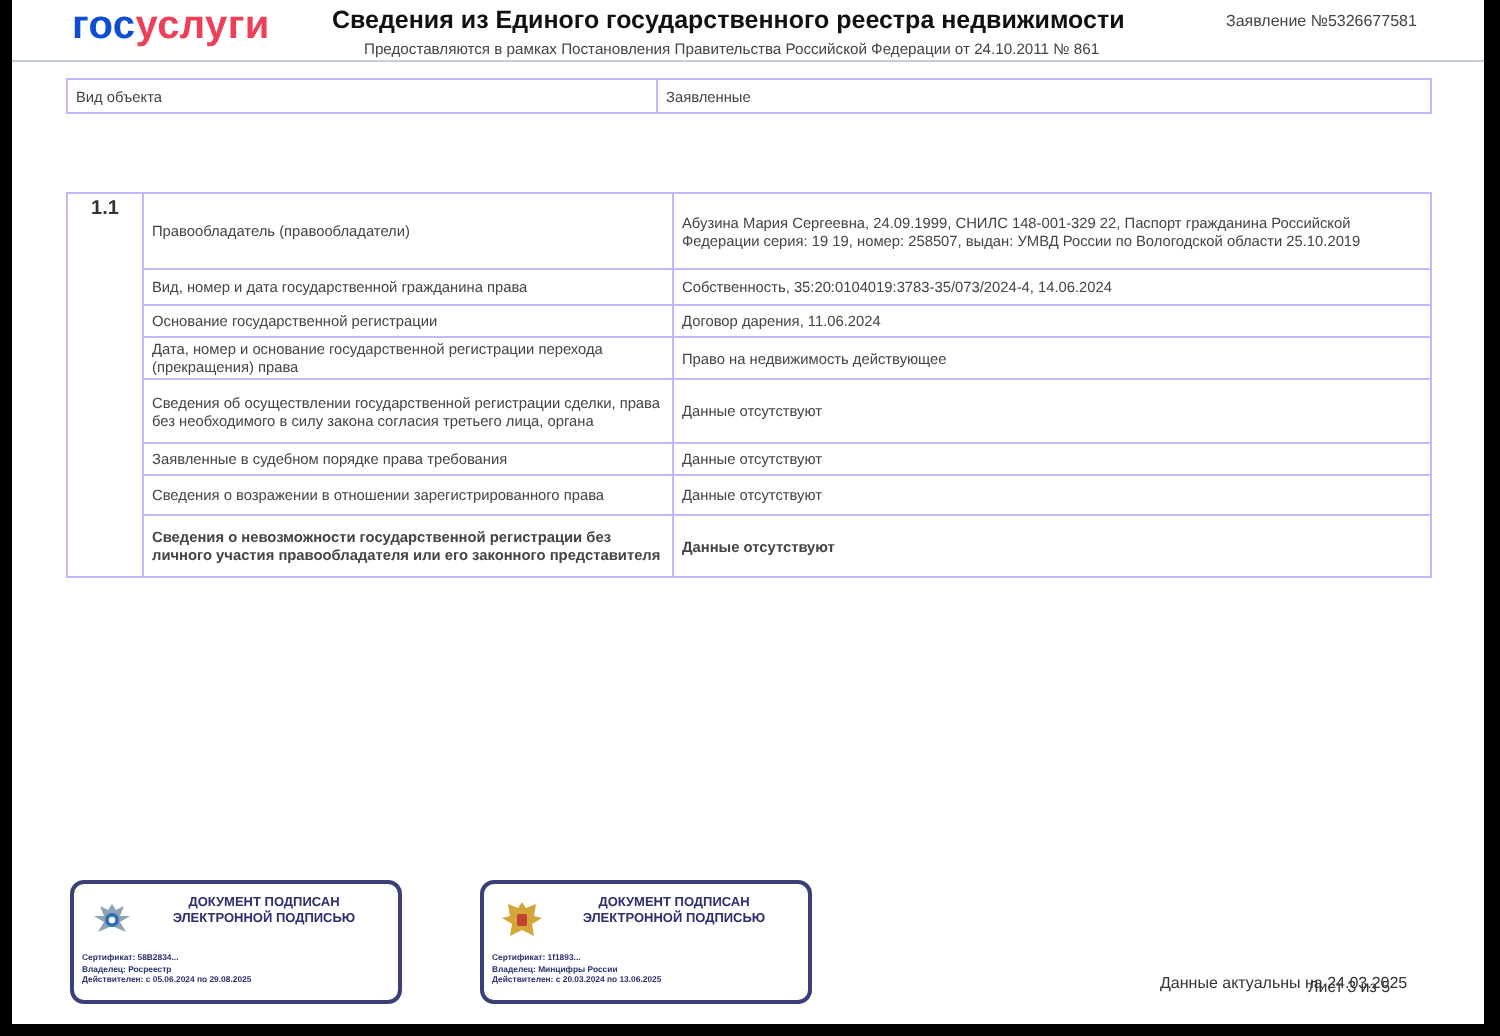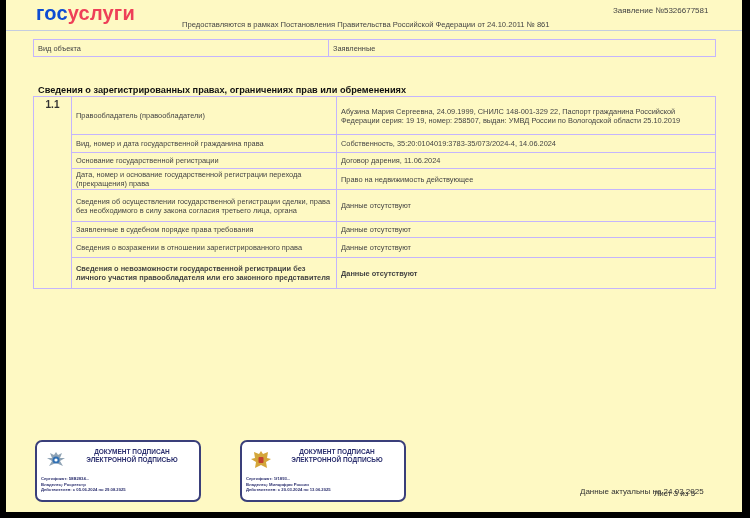--- a/index.html
+++ b/index.html
@@ -1,18 +1,18 @@
 <!DOCTYPE html>
 <html><head>
 <meta charset="utf-8">
 <style>
   html, body { margin: 0; padding: 0; }
   body { width: 750px; height: 518px; background: #000; position: relative; overflow: hidden;
          font-family: "Liberation Sans", "DejaVu Sans", sans-serif; color: #333; }
-  .page { position: absolute; left: 6px; top: 0; width: 736px; height: 512px; background: #fef9c3; }
+  .page { position: absolute; left: 6px; top: 0; width: 736px; height: 512px; background: #ffffff; }
   .logo { position: absolute; left: 30px; top: 2px; font-size: 20px; font-weight: bold; letter-spacing: 0.2px; }
   .logo .gos { color: #0d4cd3; }
   .logo .usl { color: #ee3f58; }
   .title { position: absolute; left: 160px; top: 3px; font-size: 12.5px; font-weight: bold; color: #111; }
   .subtitle { position: absolute; left: 160px; top: 20px; font-size: 7.6px; color: #444; padding-left: 16px; }
   .appno { position: absolute; left: 607px; top: 6px; font-size: 8px; color: #444; }
   .hr { position: absolute; left: 0; top: 30px; width: 736px; height: 1px; background: #c5cde0; }
 
   table { border-collapse: collapse; position: absolute; font-size: 7.4px; color: #444; }
   td { border: 1px solid #c4b5fd; padding: 0 4px; vertical-align: middle; line-height: 9px; }
@@ -37,34 +37,34 @@
   .sheet { position: absolute; left: 648px; top: 465px; font-size: 8px; color: #333; margin-top: 24px; }
   .actual { position: absolute; left: 574px; top: 487px; font-size: 8px; color: #333; }
 </style>
 </head>
 <body>
 
 <div class="page">
   <div class="logo">
     <span class="gos">гос</span><span class="usl">услуги</span>
   </div>
+  <div class="title">Сведения из Единого государственного реестра недвижимости</div>
   <div class="subtitle">Предоставляются в рамках Постановления Правительства Российской Федерации от 24.10.2011 № 861</div>
   <div class="appno">Заявление №5326677581</div>
   <div class="hr"></div>
 
   <table class="t1">
     <tbody>
         <tr>
       <td class="k">Вид объекта</td>
       <td>Заявленные</td>
     </tr>
   </tbody>
     </table>
 
-  <div class="section">Сведения о зарегистрированных правах, ограничениях прав или обременениях</div>
 
   <table class="t2">
     <tbody>
         <tr style="height:38px;">
       <td class="num" rowspan="8">1.1</td>
       <td class="k">Правообладатель (правообладатели)</td>
       <td>Абузина Мария Сергеевна, 24.09.1999, СНИЛС 148-001-329 22, Паспорт гражданина Российской Федерации серия: 19 19, номер: 258507, выдан: УМВД России по Вологодской области 25.10.2019</td>
     </tr>
     <tr style="height:18px;">
       <td class="k">Вид, номер и дата  государственной гражданина права</td>

